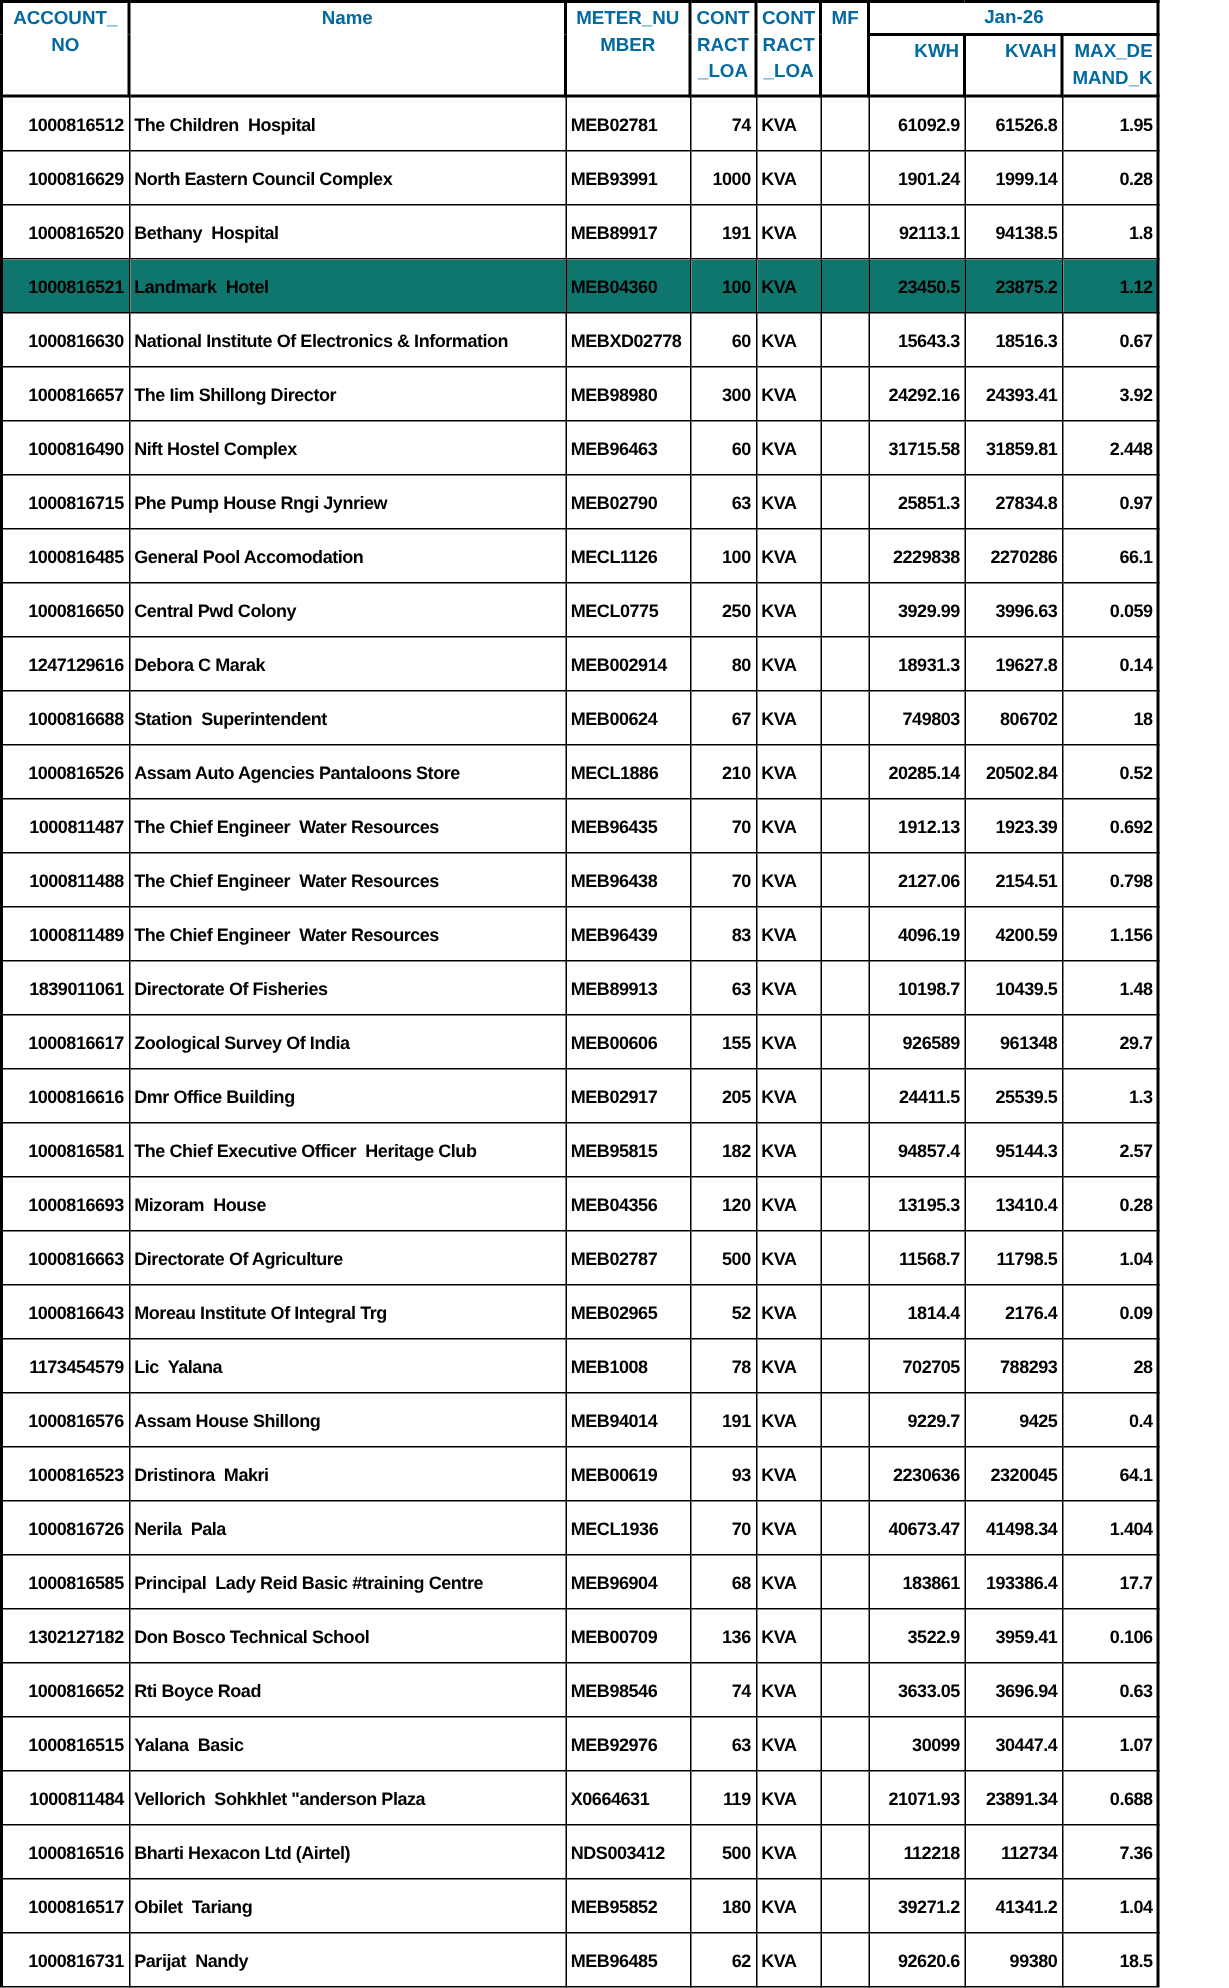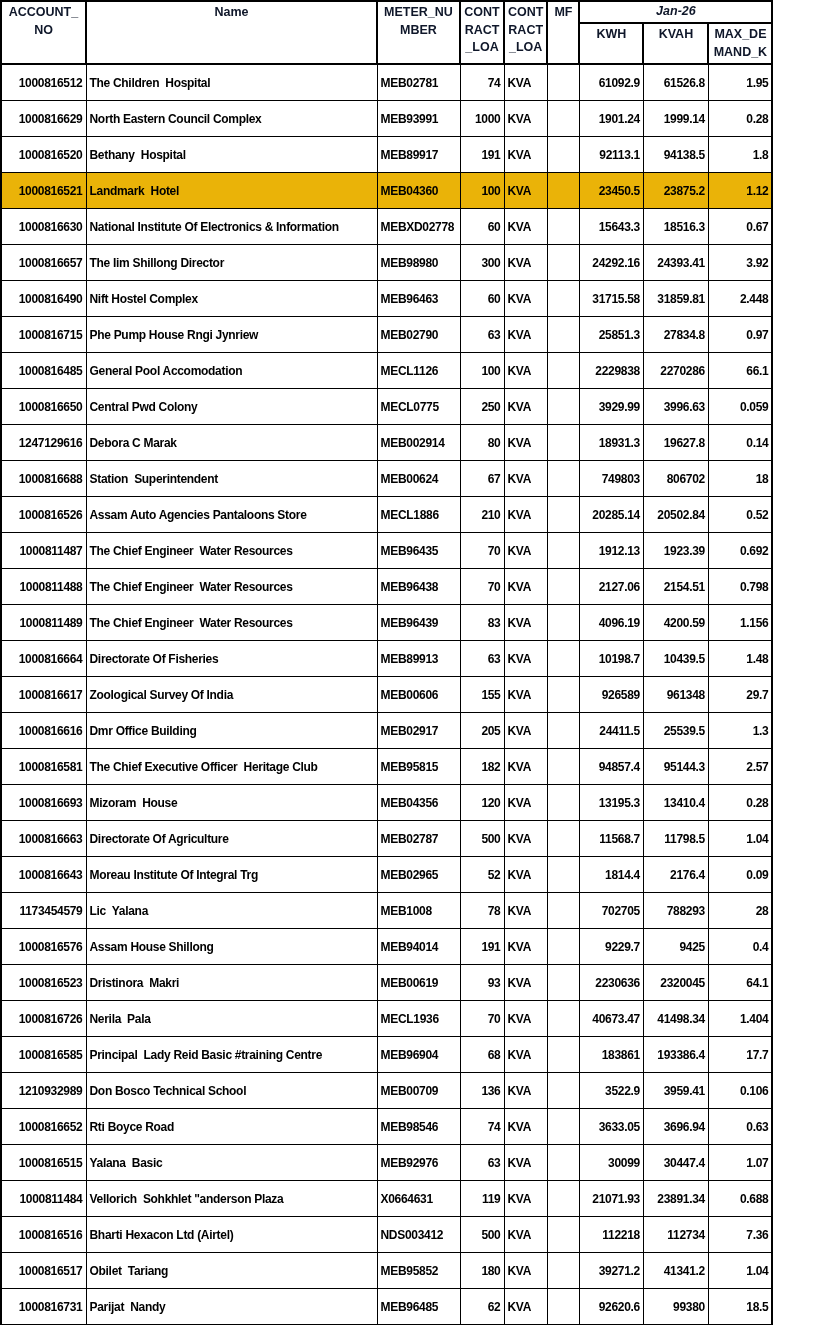--- a/index.html
+++ b/index.html
@@ -25,47 +25,47 @@
   col.c-unit    { width: 42px; }
   col.c-mf      { width: 32px; }
   col.c-kwh     { width: 64px; }
   col.c-kvah    { width: 65px; }
   col.c-maxd    { width: 64px; }
 
   thead th {
     border: 2px solid #000;
     font-size: 12.5px;
     font-weight: bold;
-    color: #0f172a;
+    color: #0369a1;
     vertical-align: top;
     white-space: pre-line;
     padding: 2px 3px;
     line-height: 1.4;
     text-align: center;
   }
   thead tr.h1 { height: 22px; }
   thead tr.h2 { height: 40px; }
-  thead th.sub { text-align: center; }
-  thead th.group { vertical-align: middle; padding: 0 3px; font-style: italic; }
+  thead th.sub { text-align: right; }
+  thead th.group { vertical-align: middle; padding: 0 3px; }
 
   tbody td {
     border: 1px solid #000;
     font-size: 12px;
     font-weight: bold;
     letter-spacing: -0.3px;
     color: #000;
     height: 35px;
     padding: 0 3px;
     vertical-align: middle;
     white-space: pre;
     overflow: hidden;
   }
   tbody td.r { text-align: right; }
   tbody td.l { text-align: left; }
-  tbody tr.hl td { background: #eab308; }
+  tbody tr.hl td { background: #0f766e; }
 </style>
 </head>
 <body>
 
 <table class="data-grid">
   <colgroup>
     <col class="c-account">
       <col class="c-name">
       <col class="c-meter">
     <col class="c-load">
@@ -269,21 +269,21 @@
     <td class="l">The Chief Engineer  Water Resources</td>
     <td class="l">MEB96439</td>
     <td class="r">83</td>
     <td class="l">KVA</td>
     <td class="l"></td>
     <td class="r">4096.19</td>
     <td class="r">4200.59</td>
     <td class="r">1.156</td>
   </tr>
       <tr>
-    <td class="r">1000816664</td>
+    <td class="r">1839011061</td>
     <td class="l">Directorate Of Fisheries</td>
     <td class="l">MEB89913</td>
     <td class="r">63</td>
     <td class="l">KVA</td>
     <td class="l"></td>
     <td class="r">10198.7</td>
     <td class="r">10439.5</td>
     <td class="r">1.48</td>
   </tr>
       <tr>
@@ -401,21 +401,21 @@
     <td class="l">Principal  Lady Reid Basic #training Centre</td>
     <td class="l">MEB96904</td>
     <td class="r">68</td>
     <td class="l">KVA</td>
     <td class="l"></td>
     <td class="r">183861</td>
     <td class="r">193386.4</td>
     <td class="r">17.7</td>
   </tr>
       <tr>
-    <td class="r">1210932989</td>
+    <td class="r">1302127182</td>
     <td class="l">Don Bosco Technical School</td>
     <td class="l">MEB00709</td>
     <td class="r">136</td>
     <td class="l">KVA</td>
     <td class="l"></td>
     <td class="r">3522.9</td>
     <td class="r">3959.41</td>
     <td class="r">0.106</td>
   </tr>
       <tr>

